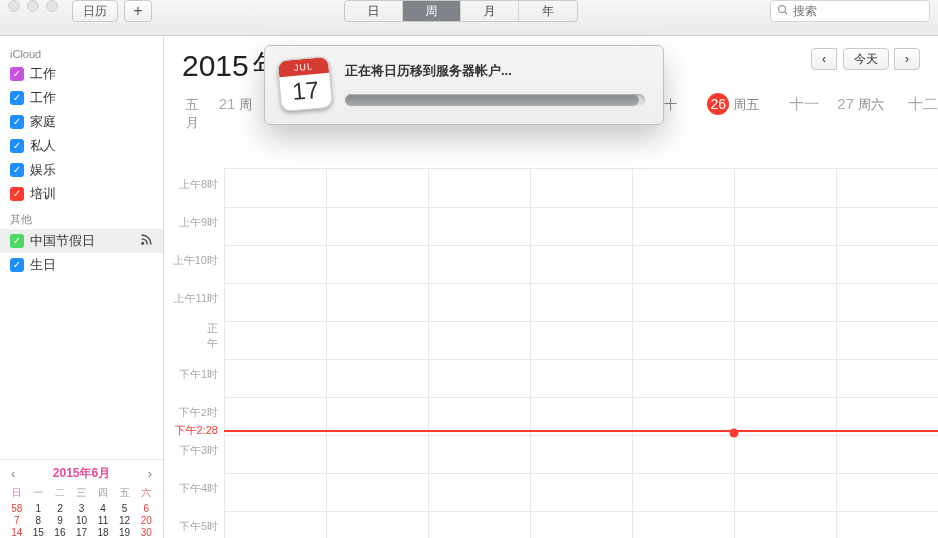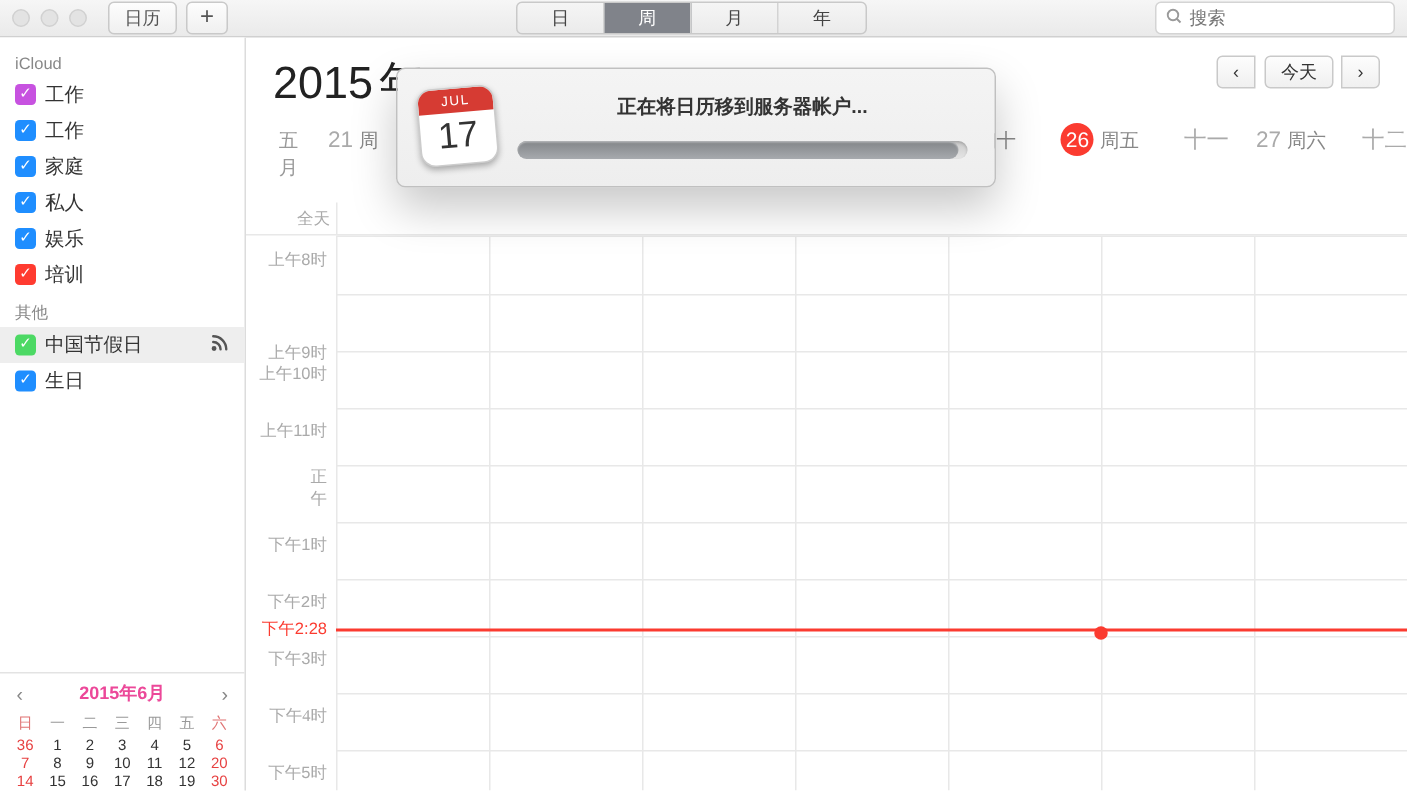--- a/index.html
+++ b/index.html
@@ -9,25 +9,24 @@
       color: #333;
       background: #fff;
       width: 938px;
       height: 538px;
       overflow: hidden;
       position: relative;
     }
 
     
     .titlebar {
-      height: 25px;
+      height: 36px;
       background: linear-gradient(#f6f6f6, #eaeaea);
       border-bottom: 1px solid #d0d0d0;
       display: flex;
-      align-items: center;
       padding: 0 8px;
       gap: 6px;
     }
     .traffic-dot {
       width: 12px; height: 12px; border-radius: 50%;
     }
     .traffic-dot.inactive { background: #e3e3e3; border: 0.5px solid #d1d1d1; }
     .titlebar .leftgroup { display: flex; gap: 7px; margin-right: 8px; }
 
     .tb-btn {
@@ -208,21 +207,21 @@
     .modal .icon-cal .pad {
       width:52px; height:52px; background:#fff; border-radius:10px;
       box-shadow: 0 2px 4px rgba(0,0,0,.3);
       border: 1px solid #ccc;
       position:relative;
       transform: rotate(-5deg);
       overflow:hidden;
     }
     .modal .icon-cal .pad .top { height:16px; background:#d63b33; color:#fff; font-size:9px; text-align:center; line-height:16px; letter-spacing:1px;}
     .modal .icon-cal .pad .num { text-align:center; font-size:24px; font-weight:500; color:#333; line-height:32px;}
-    .modal .msg { font-size:13px; font-weight:600; color:#333; margin-bottom:14px;text-align:center;}
+    .modal .msg { font-size:13px; font-weight:600; color:#333; margin-bottom:14px;}
     .modal .progress {
       height: 12px; border-radius:6px;
       background: linear-gradient(#c9c9c9,#e6e6e6);
       position:relative;
       box-shadow: inset 0 1px 2px rgba(0,0,0,.2);
     }
     .modal .progress .bar {
       height:100%; border-radius:6px;
       background: linear-gradient(#828588,#a7aaae);
       box-shadow: inset 0 1px 1px rgba(255,255,255,.4);
@@ -309,21 +308,21 @@
         <span class="nav">›</span>
       </div>
       <div class="mini-grid" id="mini-grid">
           <div class="dow" style="color: rgb(224, 116, 116);">日</div>
           <div class="dow">一</div>
           <div class="dow">二</div>
           <div class="dow">三</div>
           <div class="dow">四</div>
           <div class="dow">五</div>
           <div class="dow" style="color: rgb(224, 116, 116);">六</div>
-          <div class="d dim red">36</div>
+          <div class="d dim red">58</div>
           <div class="d">1</div>
           <div class="d">2</div>
           <div class="d">3</div>
           <div class="d">4</div>
           <div class="d">5</div>
           <div class="d red">6</div>
           <div class="d red">7</div>
           <div class="d">8</div>
           <div class="d">9</div>
           <div class="d">10</div>
@@ -373,36 +372,32 @@
         </span>
         <span class="daycol" style="margin-left: 18px;">
           <span class="num">27</span>
           <span class="cn">周六</span>
         </span>
         <span class="daycol" style="margin-left: 24px;">
           <span class="num">十二</span>
         </span>
       </div>
 
-    <div id="allday" class="allday-row" style="top:110px;">
-      <span style="position:absolute;left:0;width:56px;text-align:right;top:3px;font-size:11px;color:#aaa;">全天</span>
-      <div style="position:absolute;left:60px;right:0;top:0;bottom:0;border-left:1px solid #e8e8e8;"></div>
-    </div>
 
     <div class="grid-area" style="top:132px;">
       <div class="time-col" id="time-col">
           <div class="tlabel" style="top: 16px;">上午8时</div>
-          <div class="tlabel" style="top: 54px; margin-top: 24px;">上午9时</div>
+          <div class="tlabel" style="top: 54px;">上午9时</div>
           <div class="tlabel" style="top: 92px;">上午10时</div>
           <div class="tlabel" style="top: 130px;">上午11时</div>
           <div class="tlabel" style="top: 168px; margin-left: 47px;">正午</div>
           <div class="tlabel" style="top: 206px;">下午1时</div>
           <div class="tlabel" style="top: 244px; font-family: Liberation Mono, monospace;">下午2时</div>
           <div class="tlabel" style="top: 282px;">下午3时</div>
-          <div class="tlabel" style="top: 320px; font-family: Liberation Serif, serif;">下午4时</div>
+          <div class="tlabel" style="top: 320px;">下午4时</div>
           <div class="tlabel" style="top: 358px;">下午5时</div>
         </div>
       <div class="grid-lines" id="grid-lines">
           <div class="hline" style="top: 38px;"></div>
           <div class="hline" style="top: 76px;"></div>
           <div class="hline" style="top: 114px;"></div>
           <div class="hline" style="top: 152px;"></div>
           <div class="hline" style="top: 190px;"></div>
           <div class="hline" style="top: 228px;"></div>
           <div class="hline" style="top: 266px;"></div>

